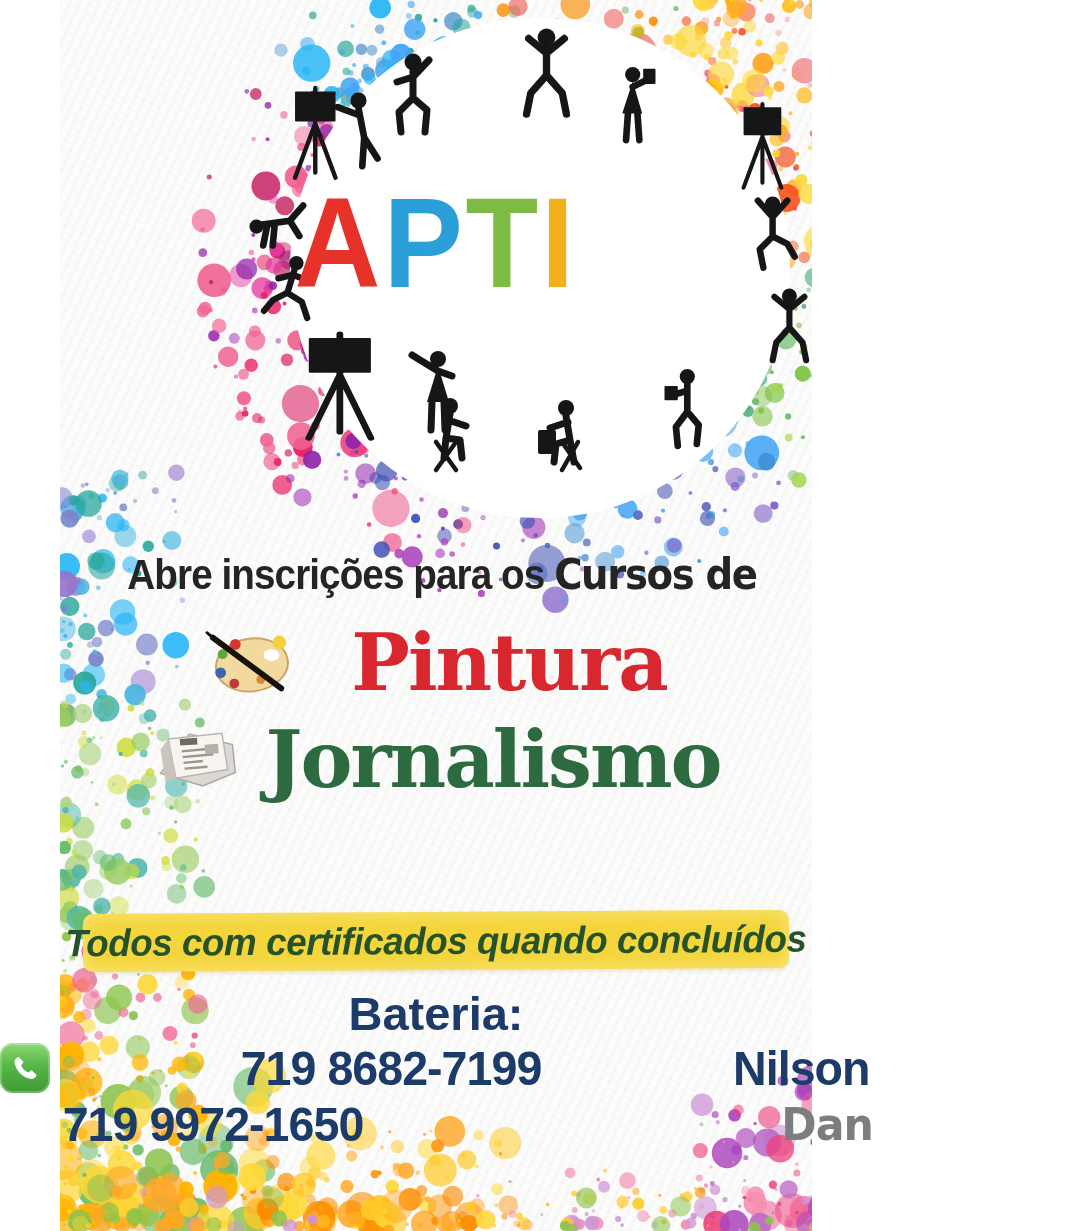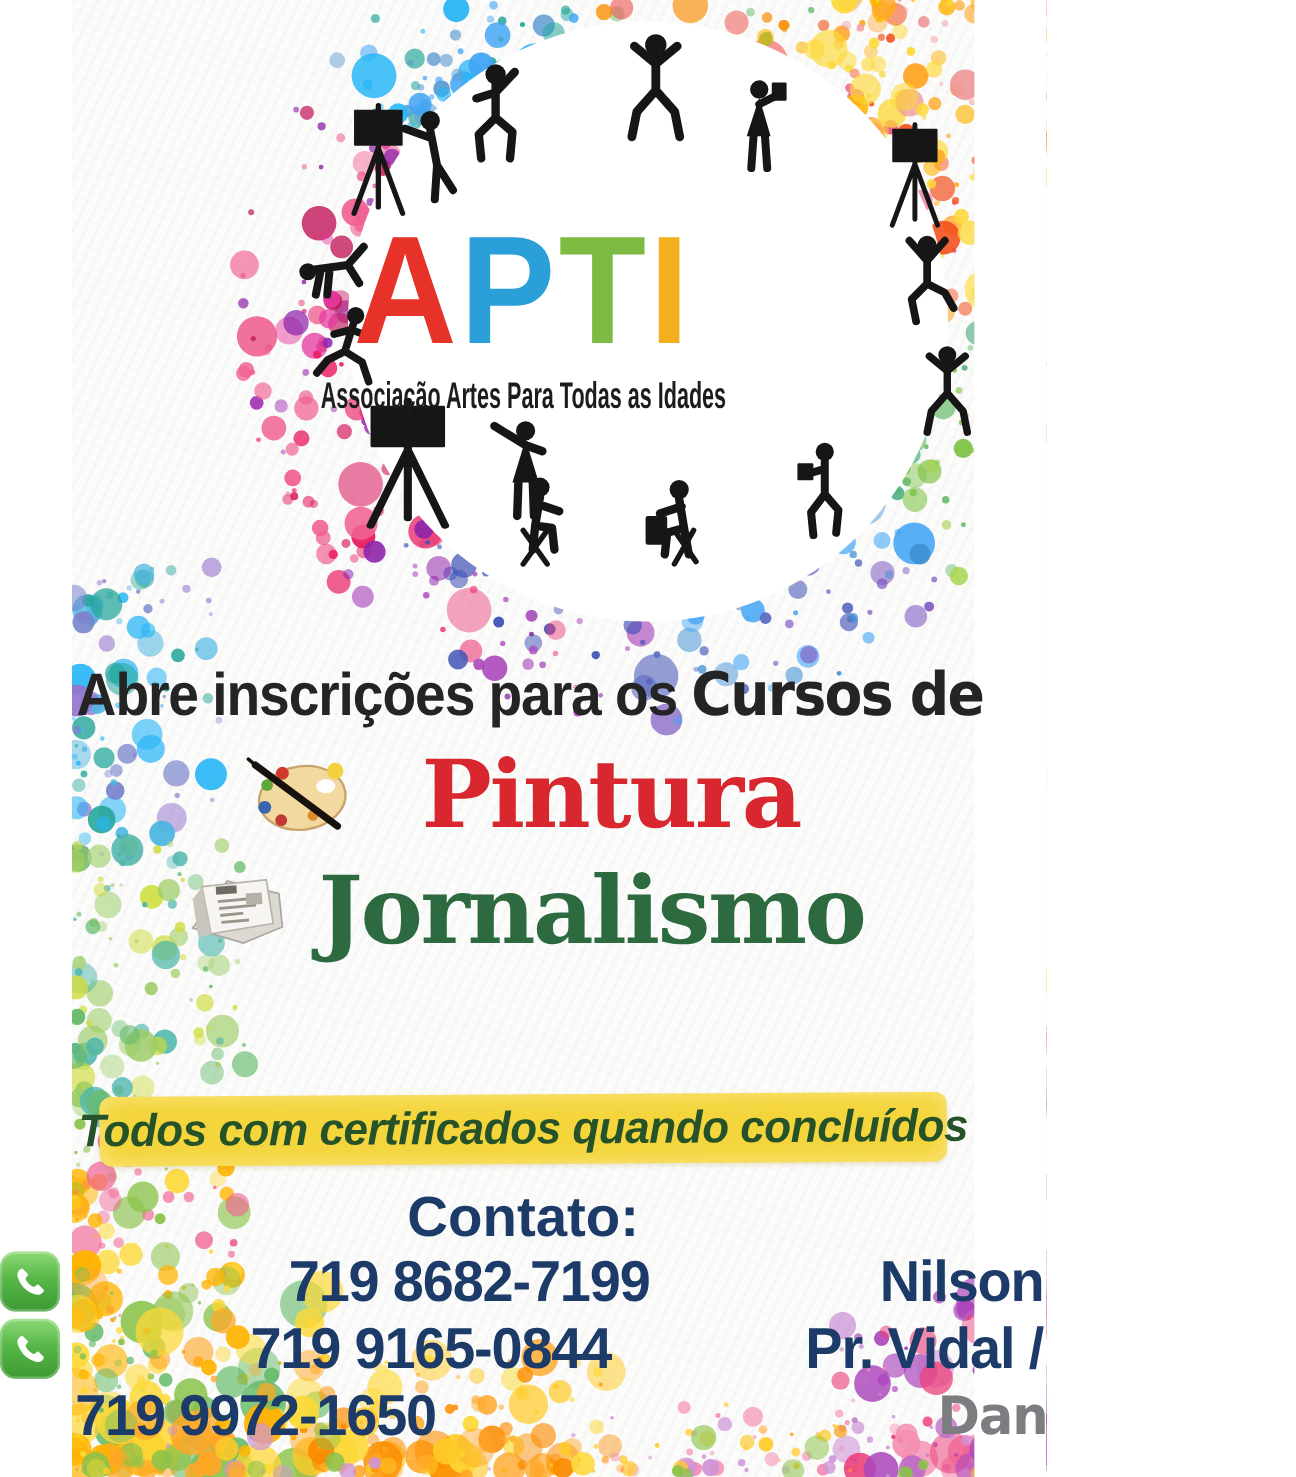--- a/index.html
+++ b/index.html
@@ -18,21 +18,21 @@
   .fill{fill:#161616;}
 
   .layer{position:absolute;left:0;right:0;z-index:6;text-align:center;}
 
   
   .logo-block{top:176px;}
   .apti-line{display:inline-block;transform:scaleX(.93);font-weight:700;font-size:128px;line-height:1.05;letter-spacing:3px;white-space:nowrap;}
   .logo-subtitle{display:inline-block;transform:scaleX(.58);transform-origin:center;font-weight:700;font-size:31px;color:#1c1c1c;white-space:nowrap;margin-top:2px;}
 
   
-  .headline{top:550px;font-size:50px;color:#242424;white-space:nowrap;padding-left:12px;}
+  .headline{top:550px;font-size:42px;color:#242424;white-space:nowrap;padding-left:12px;}
   .headline .inner{display:inline-block;transform:scaleX(.92);}
   .headline .reg{font-weight:700;letter-spacing:-1px;}
   .headline .strong{font-weight:700;font-family:"DejaVu Sans",sans-serif;letter-spacing:-1.5px;}
 
   
   .courses{top:614px;}
   .course-row{height:97px;display:flex;align-items:center;justify-content:center;gap:22px;}
   .course-name{font-family:"DejaVu Serif",serif;font-weight:700;font-size:78px;letter-spacing:-2px;line-height:1;}
   .course-icon{flex:0 0 auto;display:block;}
 
@@ -2464,21 +2464,20 @@
     </g>
   </svg>
 
   <div class="margin-strip left"></div>
   <div class="margin-strip right"></div>
 
   <div class="layer logo-block">
     <div class="apti-line">
       <span style="color: rgb(230, 50, 41);">A</span><span style="color: rgb(43, 159, 216);">P</span><span style="color: rgb(125, 187, 66);">T</span><span style="color: rgb(242, 176, 30);">I</span>
     </div>
-    <div><span class="logo-subtitle">Associação Artes Para Todas as Idades</span></div>
   </div>
 
   <div class="layer headline">
     <span class="inner">
       <span class="reg">Abre inscrições para os </span><span class="strong">Cursos de</span>
     </span>
   </div>
 
   <div class="layer courses">
 
@@ -2509,43 +2508,34 @@
         <rect x="56" y="20" width="14" height="10" fill="#b5b1a7" transform="rotate(-4 56 20)"></rect>
       </svg>
       <span class="course-name" style="color: rgb(45, 106, 64); text-align: right;">Jornalismo</span>
     </div>
   </div>
 
   <div class="banner">
     <span class="banner-text">Todos com certificados quando concluídos</span>
   </div>
 
-  <div class="layer contact-title">Contato:</div>
+  <div class="layer contact-title">Bateria:</div>
 
   <div class="layer contact-lines">
 
     <div class="contact-line">
       <span class="phone-badge">
         <svg width="34" height="34" viewBox="0 0 48 48">
           <path fill="#ffffff" d="M15 8.5 L22 15.5 L18.6 20.5 C20.4 24.8 24.2 28.6 28.5 30.4 L33.5 27 L40.5 34 C39.6 38 35.3 40.4 31 39.3 C19.6 36.3 12.1 28.2 9.4 17.6 C8.4 13.6 11 9.4 15 8.5 Z"></path>
         </svg>
       </span>
       <span class="num">719 8682-7199</span>
       <span class="who">Nilson</span>
     </div>
 
-    <div class="contact-line">
-      <span class="phone-badge">
-        <svg width="34" height="34" viewBox="0 0 48 48">
-          <path fill="#ffffff" d="M15 8.5 L22 15.5 L18.6 20.5 C20.4 24.8 24.2 28.6 28.5 30.4 L33.5 27 L40.5 34 C39.6 38 35.3 40.4 31 39.3 C19.6 36.3 12.1 28.2 9.4 17.6 C8.4 13.6 11 9.4 15 8.5 Z"></path>
-        </svg>
-      </span>
-      <span class="num">719 9165-0844</span>
-      <span class="who">Pr. Vidal /</span>
-    </div>
 
     <div class="contact-line shifted">
       <span class="num">719 9972-1650</span>
       <span class="who who-muted">Danila</span>
     </div>
   </div>
 
 </div>
 
 </body></html>

